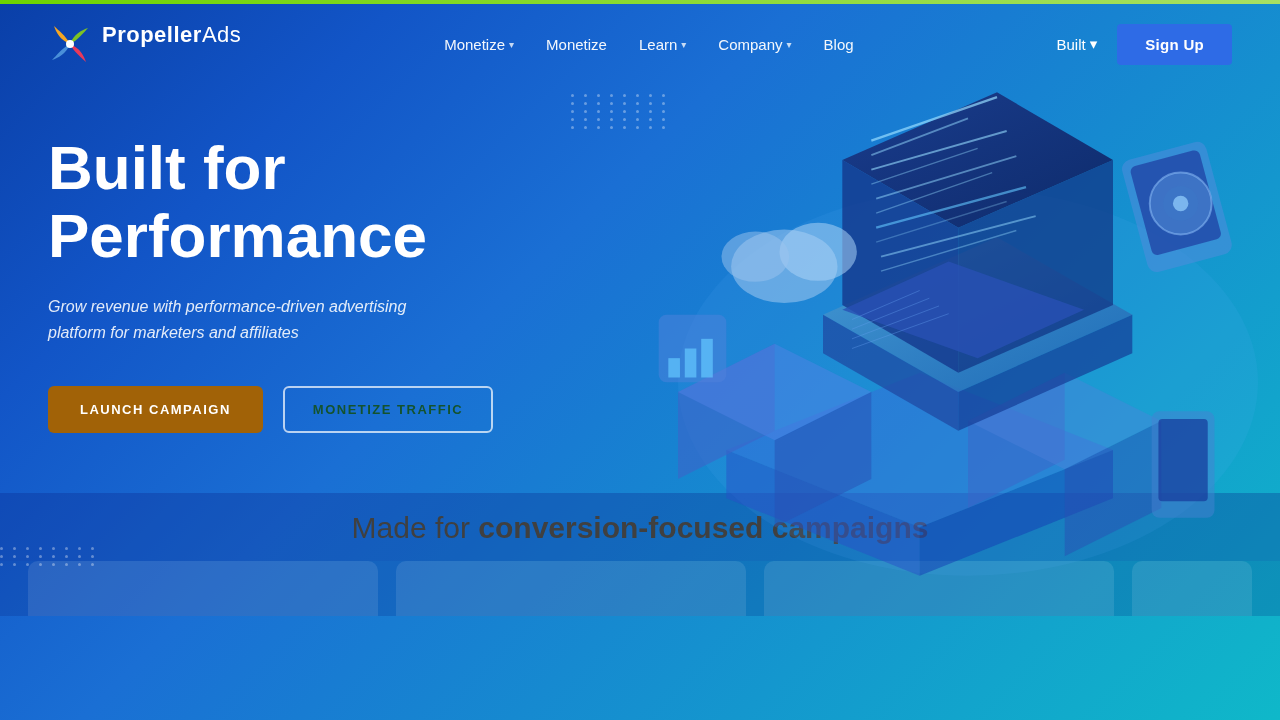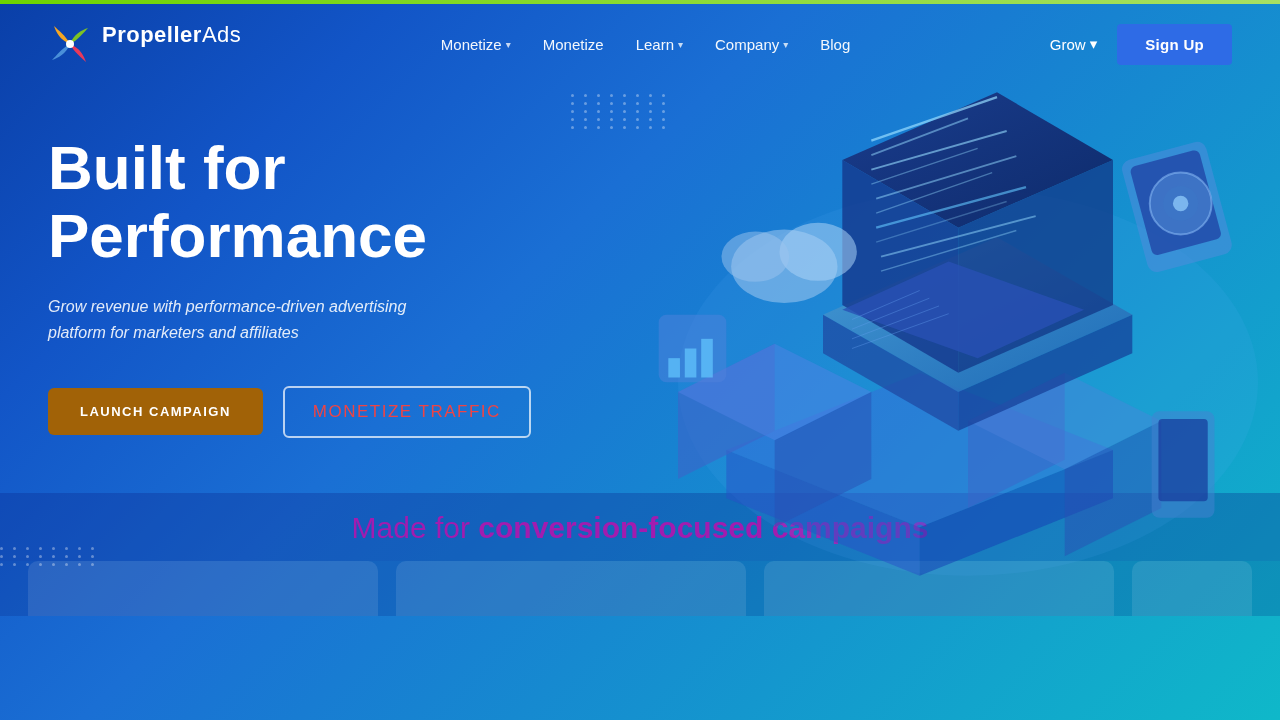--- a/index.html
+++ b/index.html
@@ -150,25 +150,25 @@
       font-size: 13px;
       font-weight: 700;
       letter-spacing: 1.5px;
       border-radius: 6px;
       cursor: pointer;
       text-transform: uppercase;
     }
 
     .btn-monetize {
       background: transparent;
-      color: #ef4444;
+      color: #14532d;
       border: 2px solid rgba(255,255,255,0.7);
       padding: 14px 28px;
-      font-size: 17px;
-      font-weight: 400;
+      font-size: 13px;
+      font-weight: 700;
       letter-spacing: 1.5px;
       border-radius: 6px;
       cursor: pointer;
       text-transform: uppercase;
     }
 
     
     .hero-illustration {
       position: absolute;
       right: -20px;
@@ -244,21 +244,21 @@
     </li>
     <li>
       <a href="#">
         <span>Blog</span>
       </a>
     </li>
   </ul>
 
   <div class="nav-right">
     <button class="login-btn">
-      <span>Grow</span>
+      <span>Built</span>
       <span class="chevron">▾</span>
     </button>
     <button class="signup-btn">Sign Up</button>
   </div>
 </nav>
 
 <div style="position:relative; height: 532px; overflow:hidden;">
 
   <div class="hero">
     <div class="hero-text">
@@ -431,21 +431,21 @@
         <line x1="330" y1="285" x2="400" y2="255" stroke="rgba(100,160,240,0.4)" stroke-width="1"></line>
         <line x1="330" y1="295" x2="410" y2="263" stroke="rgba(100,160,240,0.4)" stroke-width="1"></line>
         <line x1="330" y1="305" x2="420" y2="271" stroke="rgba(100,160,240,0.4)" stroke-width="1"></line>
         <line x1="330" y1="315" x2="430" y2="279" stroke="rgba(100,160,240,0.4)" stroke-width="1"></line>
       </svg>
     </div>
   </div>
 
   <div style="position:absolute; bottom:0; width:100%; padding: 0 0;">
     <div style="text-align:center; padding: 18px 0 16px; background: rgba(10,35,140,0.3);">
-      <h2 style="font-size:30px; color:#a21caf; font-weight:400;">
+      <h2 style="font-size:30px; color:#404040; font-weight:400;">
         <span>Made for </span><strong style="font-weight:800;">conversion-focused campaigns</strong>
       </h2>
     </div>
     <div style="display:flex; gap:18px; padding: 0 28px; background: rgba(5,25,120,0.2);">
       <div style="flex:1; background:rgba(255,255,255,0.1); border-radius:10px 10px 0 0; height:55px;"></div>
       <div style="flex:1; background:rgba(255,255,255,0.1); border-radius:10px 10px 0 0; height:55px;"></div>
       <div style="flex:1; background:rgba(255,255,255,0.1); border-radius:10px 10px 0 0; height:55px;"></div>
       <div style="flex:0 0 120px; background:rgba(255,255,255,0.1); border-radius:10px 10px 0 0; height:55px;"></div>
     </div>
   </div>

